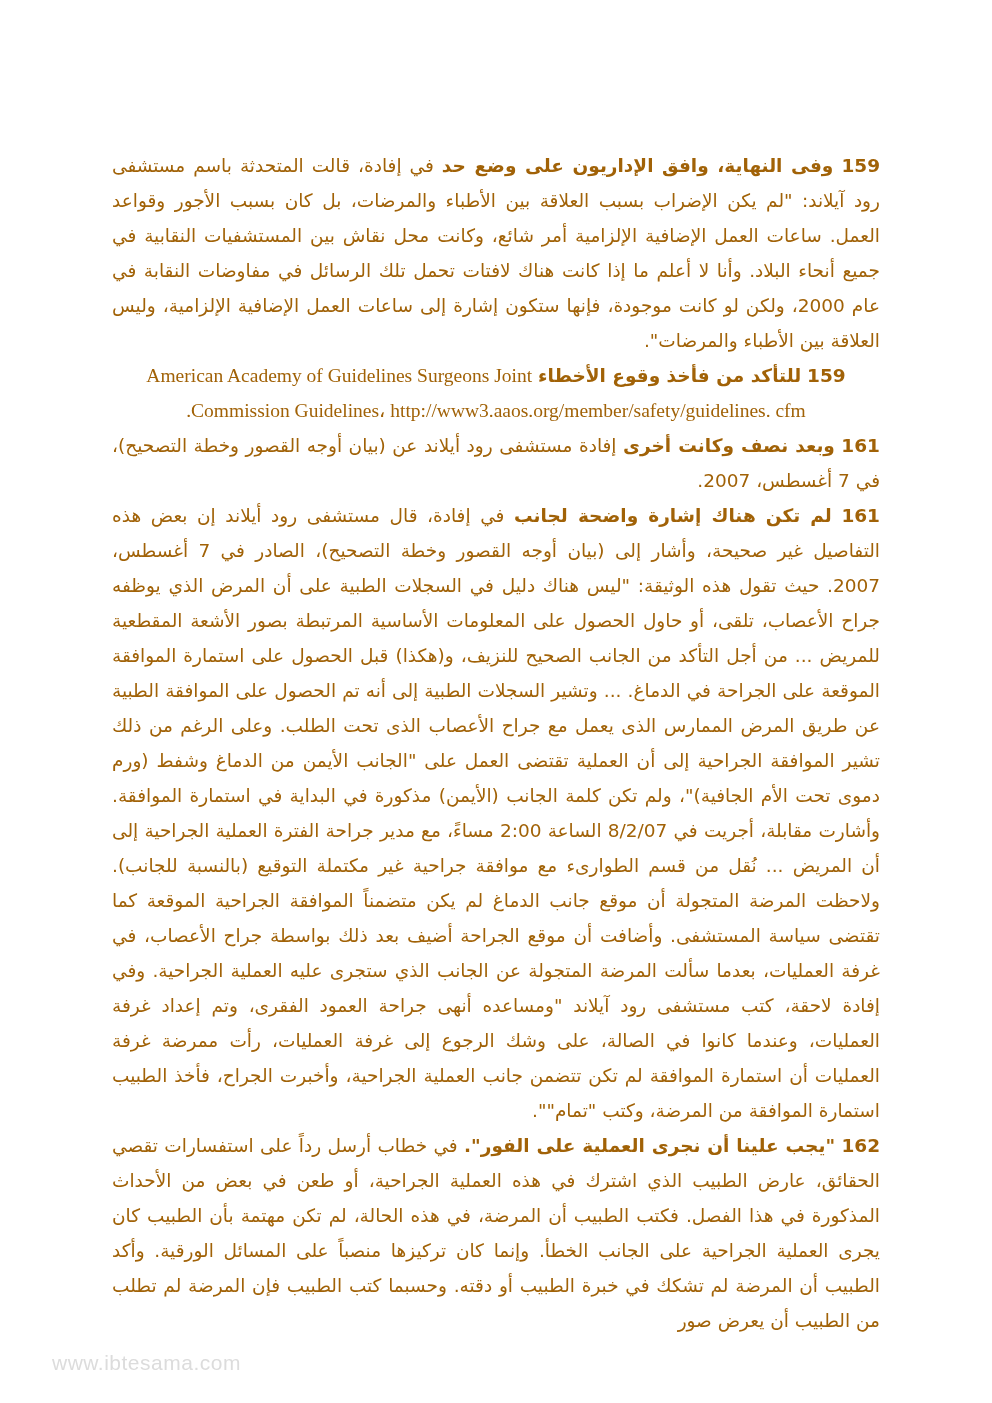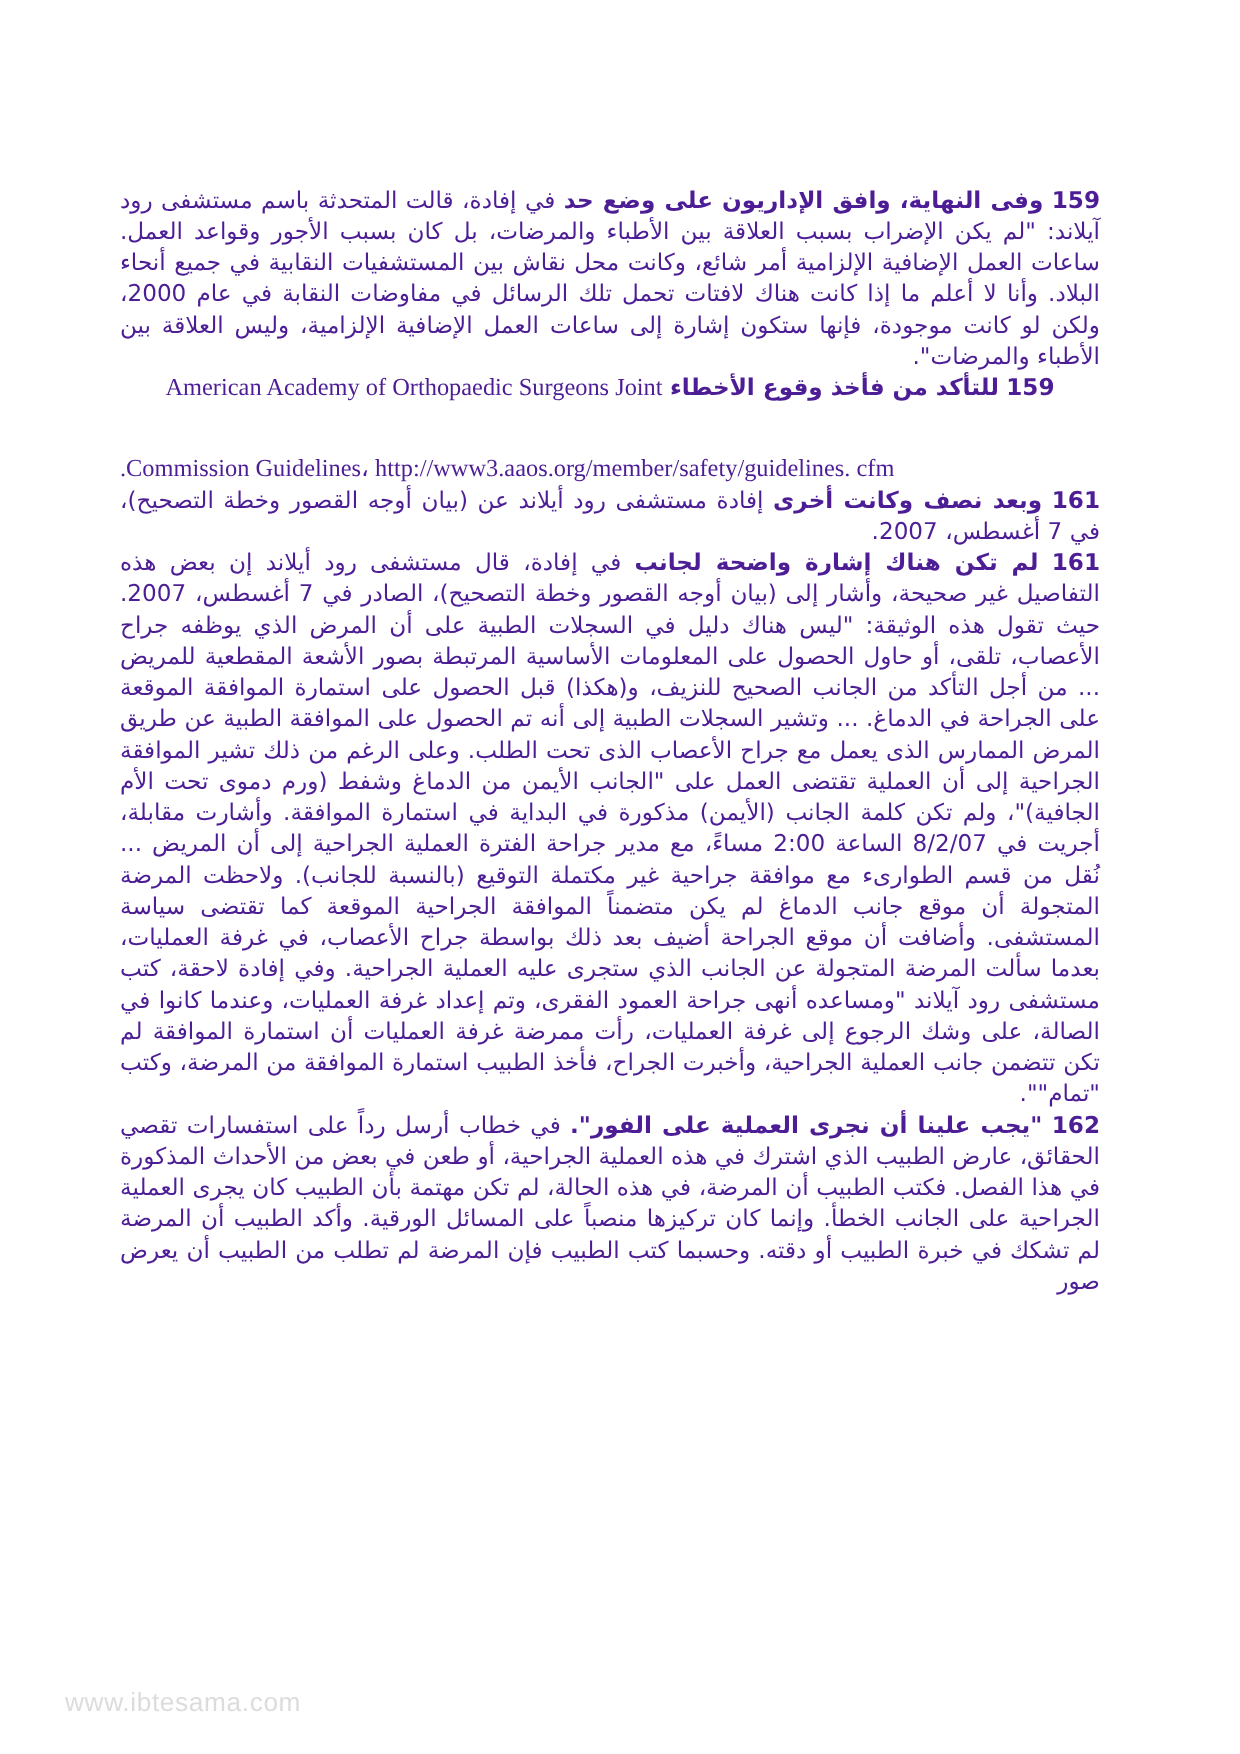--- a/index.html
+++ b/index.html
@@ -13,28 +13,28 @@
     width: 992px;
     height: 1403px;
     background: #ffffff;
     overflow: hidden;
     box-sizing: border-box;
   }
   .content {
     position: absolute;
     top: 148px;
     right: 112px;
-    left: 96px;
+    left: 112px;
     direction: rtl;
     text-align: justify;
     text-align-last: auto;
     font-family: "DejaVu Sans", "Liberation Sans", sans-serif;
     font-size: 18.5px;
-    line-height: 25px;
-    color: #4c1d95;
+    line-height: 35px;
+    color: #a16207;
     -webkit-font-smoothing: none;
   }
   p {
     margin: 0 0 0 0;
     text-align: justify;
     text-justify: inter-word;
   }
   p.para {
     margin-bottom: 0px;
   }
@@ -48,22 +48,21 @@
     text-align: center;
     direction: rtl;
   }
   .ref-en {
     direction: ltr;
     unicode-bidi: isolate;
     font-family: "Liberation Serif", "DejaVu Serif", serif;
     font-size: 19.5px;
   }
   .end-line {
-    text-align: left;
-    margin-top: 40px;
+    text-align: center;
   }
   .watermark {
     position: absolute;
     left: 52px;
     bottom: 28px;
     font-family: "Liberation Sans", "DejaVu Sans", sans-serif;
     font-size: 21px;
     letter-spacing: 0.5px;
     color: #dcdcdc;
     direction: ltr;
@@ -75,21 +74,21 @@
 </style>
 </head>
 <body>
 
 <div class="page">
 
   <div class="content">
 
     <p class="para blk"><span class="num">159</span> <span class="lead">وفى النهاية، وافق الإداريون على وضع حد</span> <span>في إفادة، قالت المتحدثة باسم مستشفى رود آيلاند: "لم يكن الإضراب بسبب العلاقة بين الأطباء والمرضات، بل كان بسبب الأجور وقواعد العمل. ساعات العمل الإضافية الإلزامية أمر شائع، وكانت محل نقاش بين المستشفيات النقابية في جميع أنحاء البلاد. وأنا لا أعلم ما إذا كانت هناك لافتات تحمل تلك الرسائل في مفاوضات النقابة في عام 2000، ولكن لو كانت موجودة، فإنها ستكون إشارة إلى ساعات العمل الإضافية الإلزامية، وليس العلاقة بين الأطباء والمرضات".</span></p>
 
-    <p class="para blk ref-line"><span class="num">159</span> <span class="lead">للتأكد من فأخذ وقوع الأخطاء</span> <span class="ref-en">American Academy of Orthopaedic Surgeons Joint</span></p>
+    <p class="para blk ref-line"><span class="num">159</span> <span class="lead">للتأكد من فأخذ وقوع الأخطاء</span> <span class="ref-en">American Academy of Guidelines Surgeons Joint</span></p>
     <p class="para blk end-line"><span class="ref-en">.Commission Guidelines، http://www3.aaos.org/member/safety/guidelines. cfm</span></p>
 
     <p class="para blk"><span class="num">161</span> <span class="lead">وبعد نصف وكانت أخرى</span> <span>إفادة مستشفى رود أيلاند عن (بيان أوجه القصور وخطة التصحيح)، في 7 أغسطس، 2007.</span></p>
 
     <p class="para blk"><span class="num">161</span> <span class="lead">لم تكن هناك إشارة واضحة لجانب</span> <span>في إفادة، قال مستشفى رود أيلاند إن بعض هذه التفاصيل غير صحيحة، وأشار إلى (بيان أوجه القصور وخطة التصحيح)، الصادر في 7 أغسطس، 2007. حيث تقول هذه الوثيقة: "ليس هناك دليل في السجلات الطبية على أن المرض الذي يوظفه جراح الأعصاب، تلقى، أو حاول الحصول على المعلومات الأساسية المرتبطة بصور الأشعة المقطعية للمريض ... من أجل التأكد من الجانب الصحيح للنزيف، و(هكذا) قبل الحصول على استمارة الموافقة الموقعة على الجراحة في الدماغ. ... وتشير السجلات الطبية إلى أنه تم الحصول على الموافقة الطبية عن طريق المرض الممارس الذى يعمل مع جراح الأعصاب الذى تحت الطلب. وعلى الرغم من ذلك تشير الموافقة الجراحية إلى أن العملية تقتضى العمل على "الجانب الأيمن من الدماغ وشفط (ورم دموى تحت الأم الجافية)"، ولم تكن كلمة الجانب (الأيمن) مذكورة في البداية في استمارة الموافقة. وأشارت مقابلة، أجريت في 8/2/07 الساعة 2:00 مساءً، مع مدير جراحة الفترة العملية الجراحية إلى أن المريض ... نُقل من قسم الطوارىء مع موافقة جراحية غير مكتملة التوقيع (بالنسبة للجانب). ولاحظت المرضة المتجولة أن موقع جانب الدماغ لم يكن متضمناً الموافقة الجراحية الموقعة كما تقتضى سياسة المستشفى. وأضافت أن موقع الجراحة أضيف بعد ذلك بواسطة جراح الأعصاب، في غرفة العمليات، بعدما سألت المرضة المتجولة عن الجانب الذي ستجرى عليه العملية الجراحية. وفي إفادة لاحقة، كتب مستشفى رود آيلاند "ومساعده أنهى جراحة العمود الفقرى، وتم إعداد غرفة العمليات، وعندما كانوا في الصالة، على وشك الرجوع إلى غرفة العمليات، رأت ممرضة غرفة العمليات أن استمارة الموافقة لم تكن تتضمن جانب العملية الجراحية، وأخبرت الجراح، فأخذ الطبيب استمارة الموافقة من المرضة، وكتب "تمام"".</span></p>
 
     <p class="para blk"><span class="num">162</span> <span class="lead">"يجب علينا أن نجرى العملية على الفور".</span> <span>في خطاب أرسل رداً على استفسارات تقصي الحقائق، عارض الطبيب الذي اشترك في هذه العملية الجراحية، أو طعن في بعض من الأحداث المذكورة في هذا الفصل. فكتب الطبيب أن المرضة، في هذه الحالة، لم تكن مهتمة بأن الطبيب كان يجرى العملية الجراحية على الجانب الخطأ. وإنما كان تركيزها منصباً على المسائل الورقية. وأكد الطبيب أن المرضة لم تشكك في خبرة الطبيب أو دقته. وحسبما كتب الطبيب فإن المرضة لم تطلب من الطبيب أن يعرض صور</span></p>
 
   </div>
 

